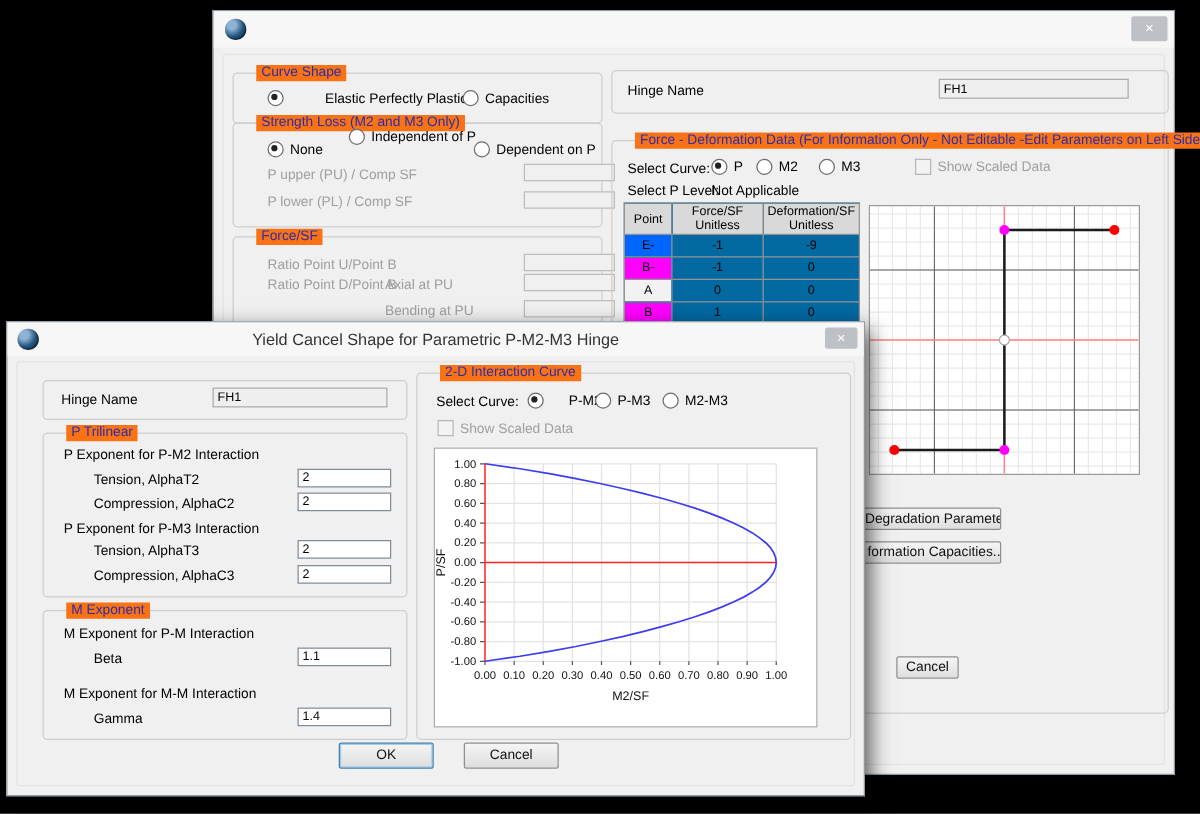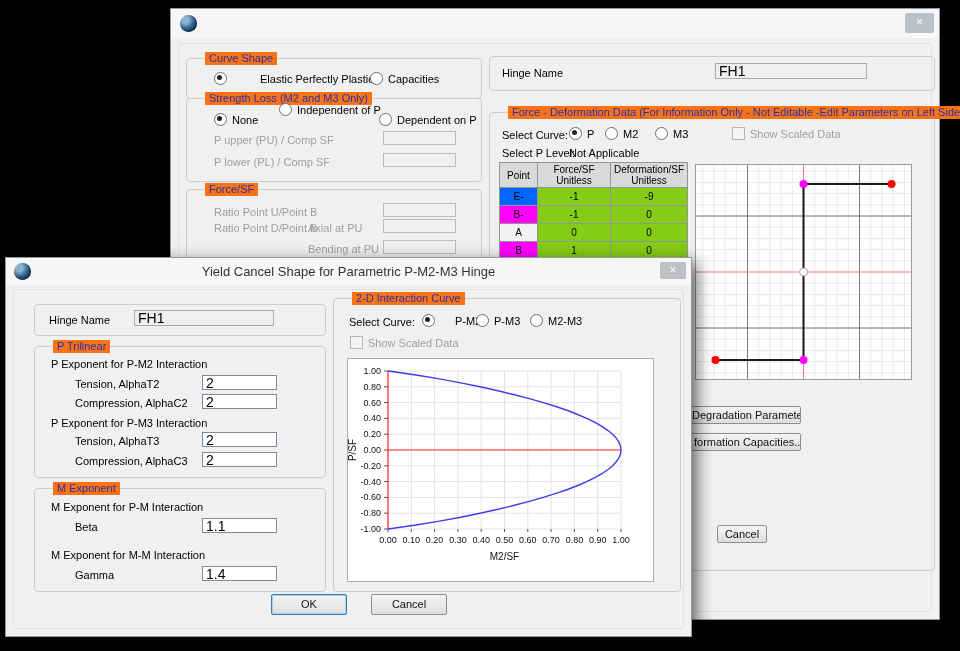--- a/index.html
+++ b/index.html
@@ -22,30 +22,30 @@
        color:#2d2da8;white-space:nowrap;line-height:13px;}
   .lbl{position:absolute;font-size:11px;color:#000;white-space:nowrap;line-height:13px;}
   .lbl.dis{color:#9f9f9f;}
   .radio{position:absolute;display:inline-flex;align-items:center;gap:5px;font-size:11px;white-space:nowrap;}
   .radio .rb{width:11px;height:11px;border:1px solid #6d6d6d;border-radius:50%;background:#fff;
        position:relative;flex:none;}
   .radio.sel .rb::after{content:"";position:absolute;left:2px;top:2px;width:5px;height:5px;
        border-radius:50%;background:#222;}
   .checkbox{position:absolute;display:inline-flex;align-items:center;gap:5px;font-size:11px;color:#9f9f9f;white-space:nowrap;}
   .checkbox .cb{width:11px;height:11px;border:1px solid #b6b6b6;background:#f3f3f3;flex:none;}
-  input.field{position:absolute;font-size:14px;font-family:"Liberation Sans",sans-serif;
-       padding:0 3px;border:1px solid #7f8b96;background:#fff;color:#000;box-sizing:border-box;}
+  input.field{position:absolute;font-size:10px;font-family:"Liberation Sans",sans-serif;
+       padding:0 3px;border:1px solid #7f8b96;background:#fff;color:#000;box-sizing:border-box;margin-left:36px;}
   input.field.dis{background:#f0f0f0;border-color:#bcbcbc;}
   input.field.ro{background:#efefef;border-color:#ababab;}
   .btn{position:absolute;font-size:11px;font-family:"Liberation Sans",sans-serif;
        background:linear-gradient(#f5f5f5,#dedede);border:1px solid #8f8f8f;border-radius:2px;
        text-align:center;color:#111;box-sizing:border-box;line-height:16px;}
   .btn.focus{border-color:#3c7fb1;box-shadow:inset 0 0 0 1px #a0cdee;}
   .btn.cut{text-align:left;overflow:hidden;white-space:nowrap;}
-  .fd-table{position:absolute;border-collapse:collapse;font-size:10px;background:#84cc16;table-layout:fixed;}
+  .fd-table{position:absolute;border-collapse:collapse;font-size:10px;background:#0369a1;table-layout:fixed;}
   .fd-table th,.fd-table td{border:1px solid #949494;text-align:center;padding:0;overflow:hidden;}
   .fd-table th{font-weight:normal;white-space:pre-line;height:24px;background:#d9d9d9;line-height:11px;}
   .fd-table td{height:17px;}
   .chart-panel{position:absolute;background:#fff;border:1px solid #9a9a9a;}
   svg{display:block;}
 </style>
 </head>
 <body>
 
 <div class="dlg" id="dlg-bg">

